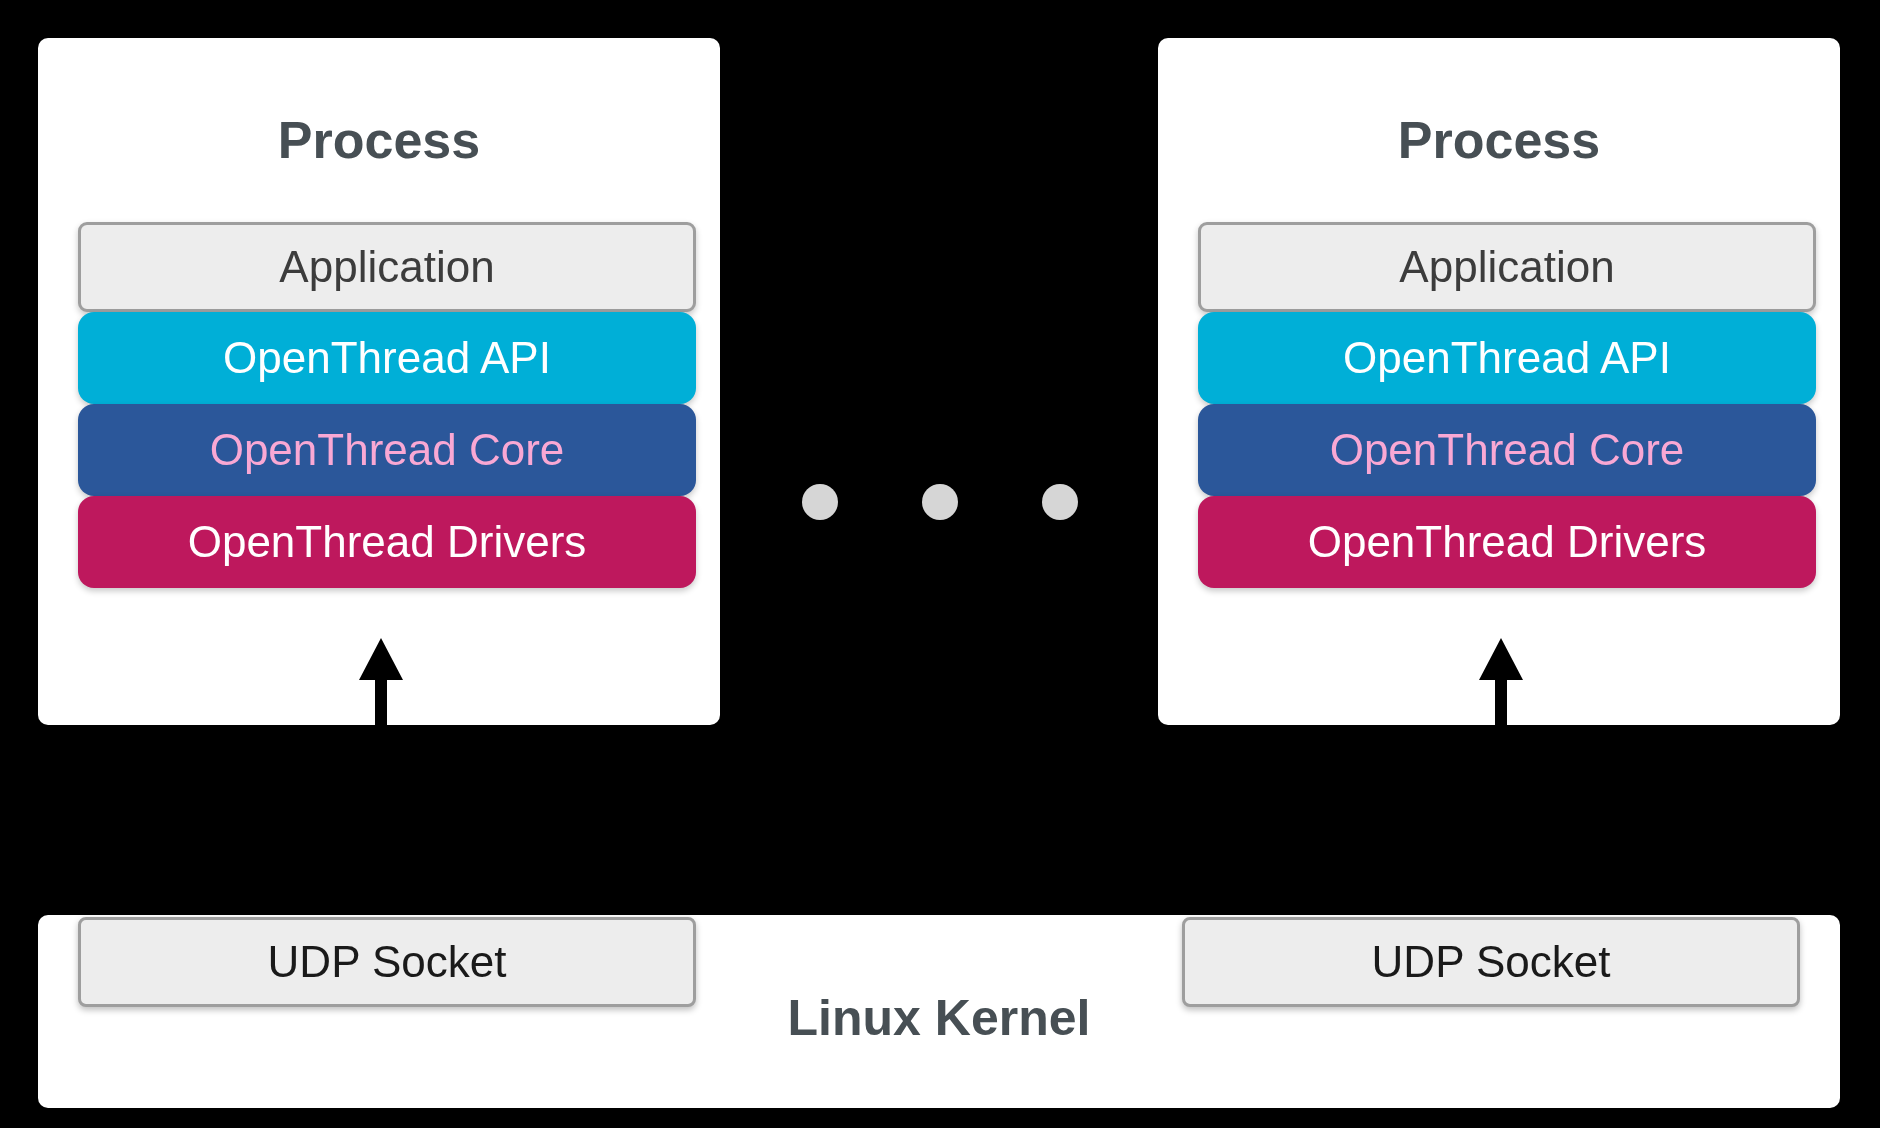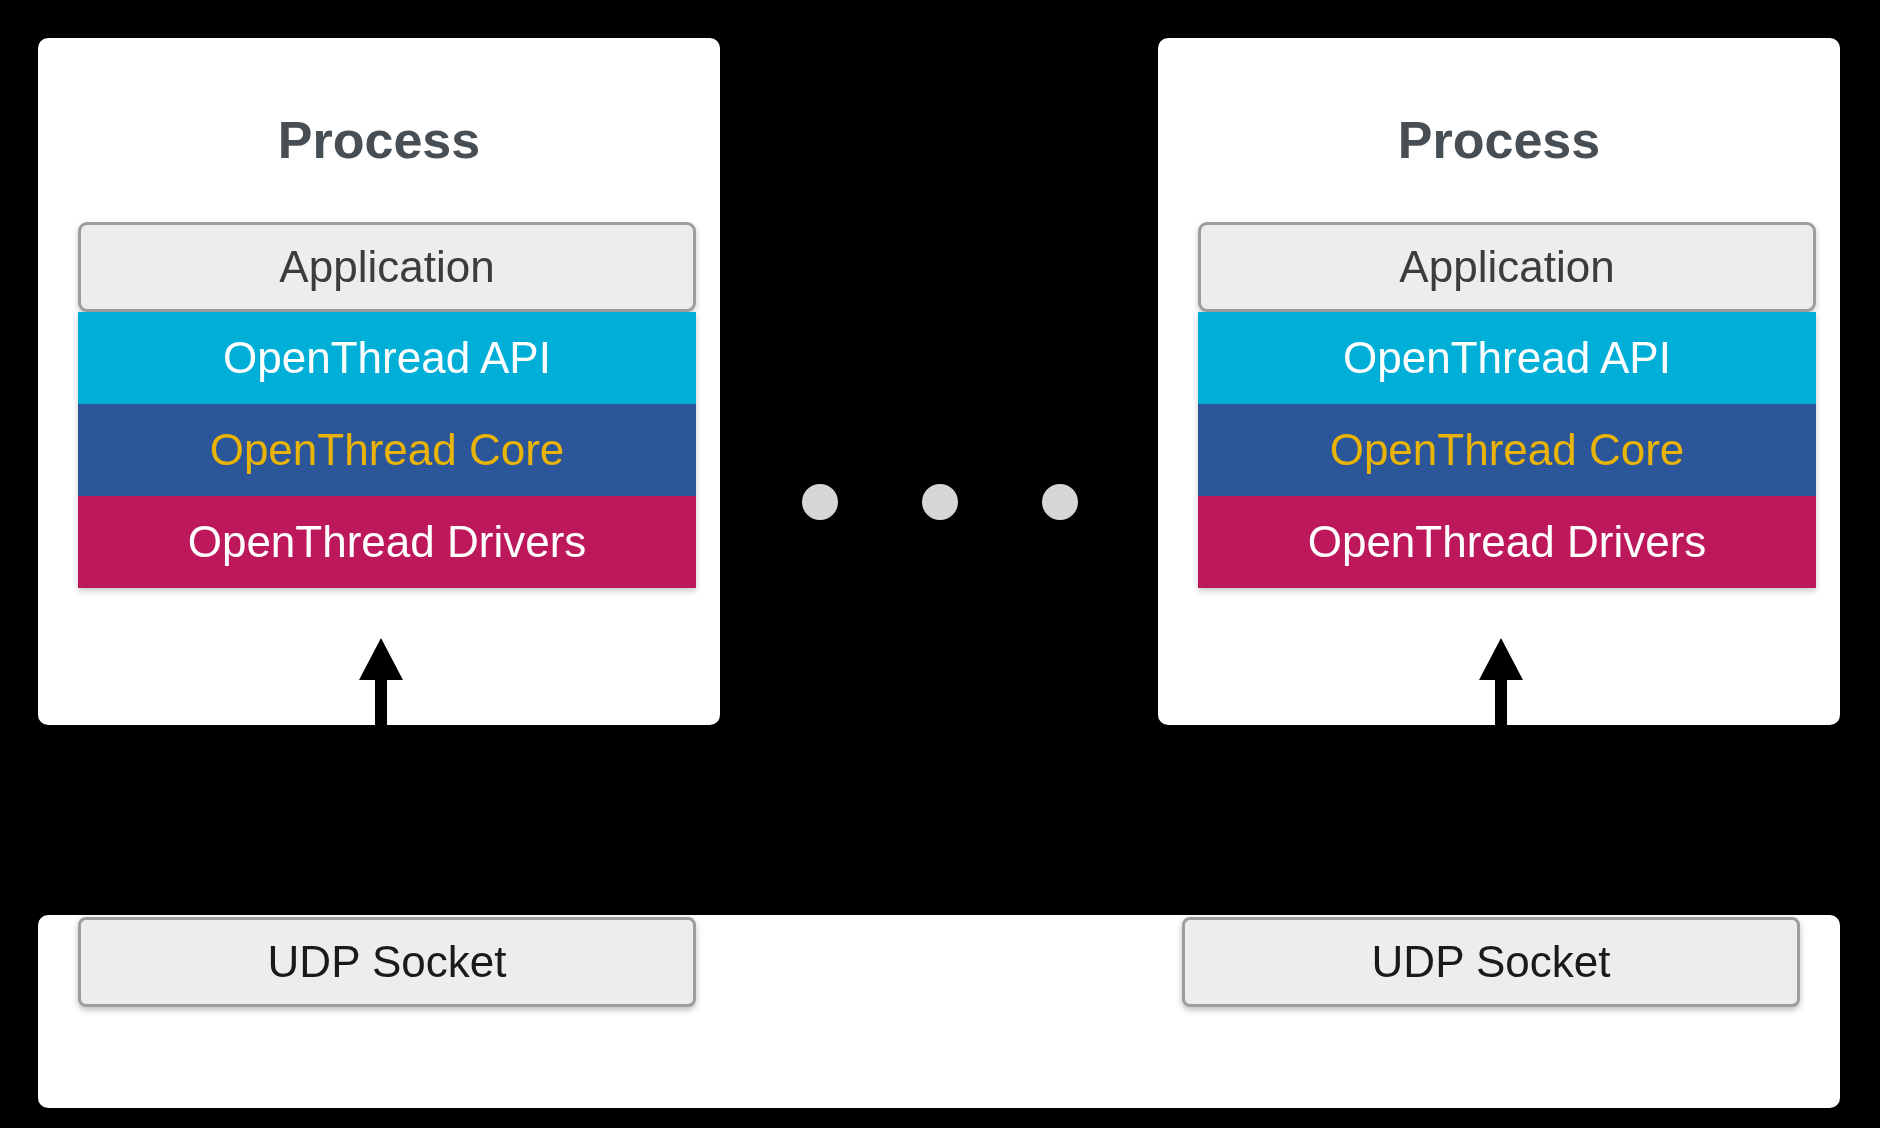--- a/index.html
+++ b/index.html
@@ -60,36 +60,37 @@
     position: relative;
     box-sizing: border-box;
     width: 100%;
     height: 92px;
     display: flex;
     align-items: center;
     justify-content: center;
     font-size: 44px;
     line-height: 1;
     box-shadow: 0 3px 6px rgba(0,0,0,0.22);
+    border-radius: 16px;
   }
 
   .layer.app {
     background: #EDEDED;
     border: 3px solid #9E9E9E;
     border-radius: 9px;
     color: #3C3C3C;
     height: 90px;
   }
   .layer.api {
     background: #00AFD7;
     color: #ffffff;
   }
   .layer.core {
     background: #2B579A;
-    color: #eab308;
+    color: #f9a8d4;
   }
   .layer.drivers {
     background: #be185d;
     color: #ffffff;
   }
 
   
   .up-arrow {
     position: absolute;
     width: 56px;
@@ -196,16 +197,17 @@
       <div class="layer drivers">OpenThread Drivers</div>
     </div>
   </div>
 
   <svg class="up-arrow right-arrow" viewBox="0 0 56 92">
     <polygon points="28,0 50,42 34,42 34,92 22,92 22,42 6,42" fill="#000000"></polygon>
   </svg>
 
   <div class="kernel-panel">
     <div class="socket-box left-socket">UDP Socket</div>
+    <div class="kernel-title">Linux Kernel</div>
     <div class="socket-box right-socket">UDP Socket</div>
   </div>
 
 </div>
 
 </body></html>

